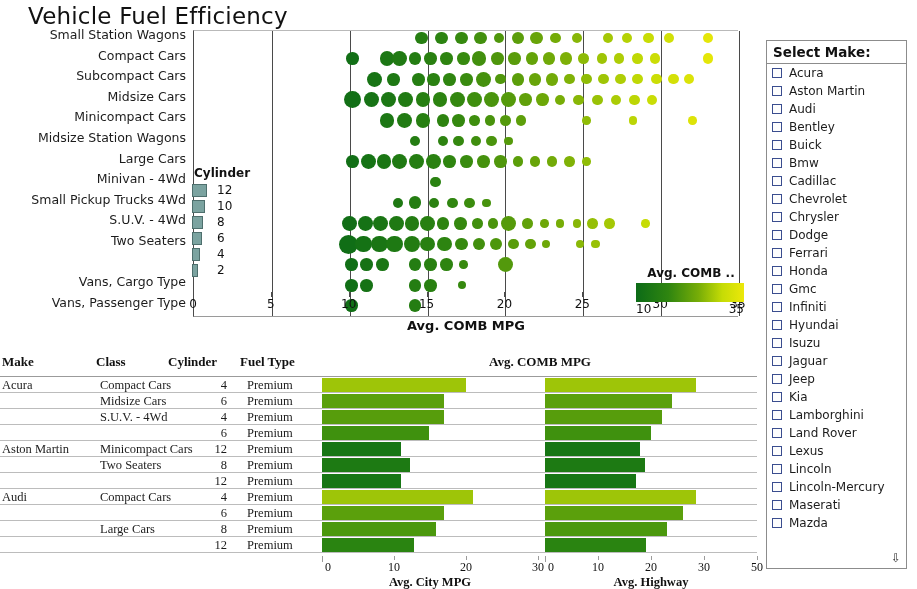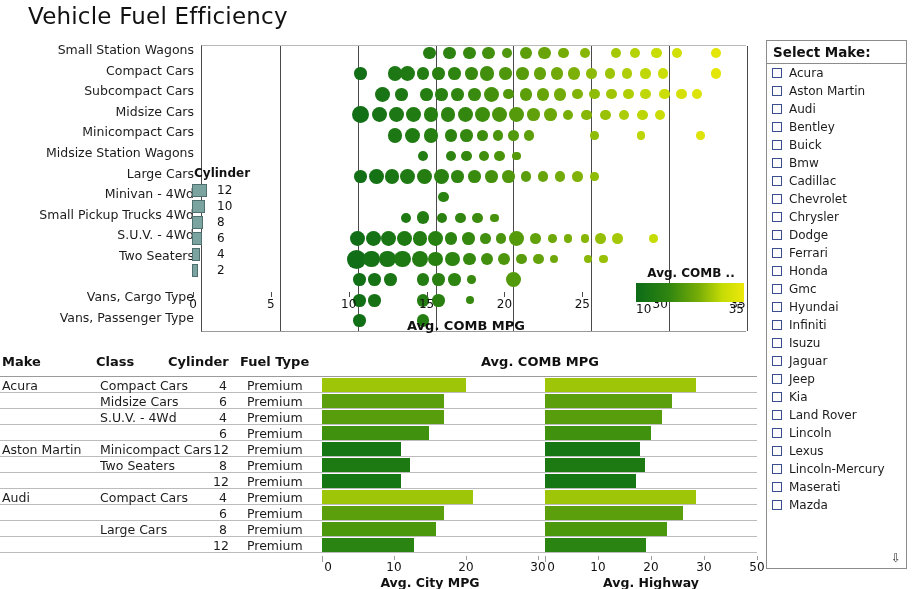--- a/index.html
+++ b/index.html
@@ -13,21 +13,21 @@
   #app { position: relative; width: 917px; height: 589px; }
 
   
   #title {
     position: absolute; left: 28px; top: 3px;
     font-size: 23px; color: #111; letter-spacing: .2px;
     white-space: nowrap;
   }
 
   
-  #scatter-panel { position: absolute; left: 0; top: 40px; width: 760px; height: 310px; margin-left: 8px; }
+  #scatter-panel { position: absolute; left: 0; top: 25px; width: 760px; height: 310px; }
   #cat-labels { position: absolute; left: 0; top: 0; width: 190px; height: 292px; }
   .cat-label {
     position: absolute; right: 4px;
     font-size: 12.5px; color: #1c1c1c; white-space: nowrap;
     text-align: right; line-height: 14px;
   }
   #plot {
     position: absolute; left: 193px; top: 5px;
     width: 545px; height: 287px;
     border-left: 1px solid #4a4a4a;
@@ -58,21 +58,21 @@
   
   #col-legend { position: absolute; left: 636px; top: 266px; width: 110px; }
   #col-legend .ttl { font-size: 12px; font-weight: bold; color: #111; text-align: center; }
   #col-bar {
     height: 19px; width: 108px; margin-top: 3px;
     background: linear-gradient(to right,#0c6b17 0%,#2f8510 30%,#77ad07 58%,#c6dc05 80%,#ece80a 100%);
   }
   #col-ticks { display: flex; justify-content: space-between; font-size: 12px; color: #111; width: 108px; }
 
   
-  #table-wrap { position: absolute; left: 0; top: 354px; width: 760px; height: 235px; }
+  #table-wrap { position: absolute; left: 0; top: 354px; width: 760px; height: 235px; font-family: Liberation Serif, serif; }
   #thead { position: relative; height: 22px; }
   .th { position: absolute; font-size: 13px; font-weight: bold; color: #111; }
   #tbody {
     position: absolute; left: 0; top: 22px; width: 757px; height: 180px;
     border-top: 1px solid #9b9b9b;
   }
   .trow { position: relative; height: 16px; border-bottom: 1px solid #bcbcbc; }
   .trow .c { position: absolute; font-size: 12.5px; color: #1c1c1c; top: 1px; white-space: nowrap; }
   .c-make { left: 2px; }
   .c-class { left: 100px; }
@@ -589,53 +589,57 @@
         <div class="sb-item">
           <div class="sb-box"></div>
           <div class="sb-lab">Honda</div>
         </div>
         <div class="sb-item">
           <div class="sb-box"></div>
           <div class="sb-lab">Gmc</div>
         </div>
         <div class="sb-item">
           <div class="sb-box"></div>
+          <div class="sb-lab">Infiniti</div>
+        </div>
+        <div class="sb-item">
+          <div class="sb-box"></div>
           <div class="sb-lab">Hyundai</div>
         </div>
         <div class="sb-item">
           <div class="sb-box"></div>
-          <div class="sb-lab">Infiniti</div>
-        </div>
-        <div class="sb-item">
-          <div class="sb-box"></div>
           <div class="sb-lab">Isuzu</div>
         </div>
         <div class="sb-item">
           <div class="sb-box"></div>
           <div class="sb-lab">Jaguar</div>
         </div>
         <div class="sb-item">
           <div class="sb-box"></div>
           <div class="sb-lab">Jeep</div>
         </div>
         <div class="sb-item">
           <div class="sb-box"></div>
           <div class="sb-lab">Kia</div>
         </div>
         <div class="sb-item">
           <div class="sb-box"></div>
+          <div class="sb-lab">Lamborghini</div>
+        </div>
+        <div class="sb-item">
+          <div class="sb-box"></div>
           <div class="sb-lab">Land Rover</div>
         </div>
         <div class="sb-item">
           <div class="sb-box"></div>
+          <div class="sb-lab">Lexus</div>
+        </div>
+        <div class="sb-item">
+          <div class="sb-box"></div>
           <div class="sb-lab">Lincoln</div>
-        </div>
-        <div class="sb-item">
-          <div class="sb-box"></div>
-          <div class="sb-lab">Lexus</div>
         </div>
         <div class="sb-item">
           <div class="sb-box"></div>
           <div class="sb-lab">Lincoln-Mercury</div>
         </div>
         <div class="sb-item">
           <div class="sb-box"></div>
           <div class="sb-lab">Maserati</div>
         </div>
         <div class="sb-item">

